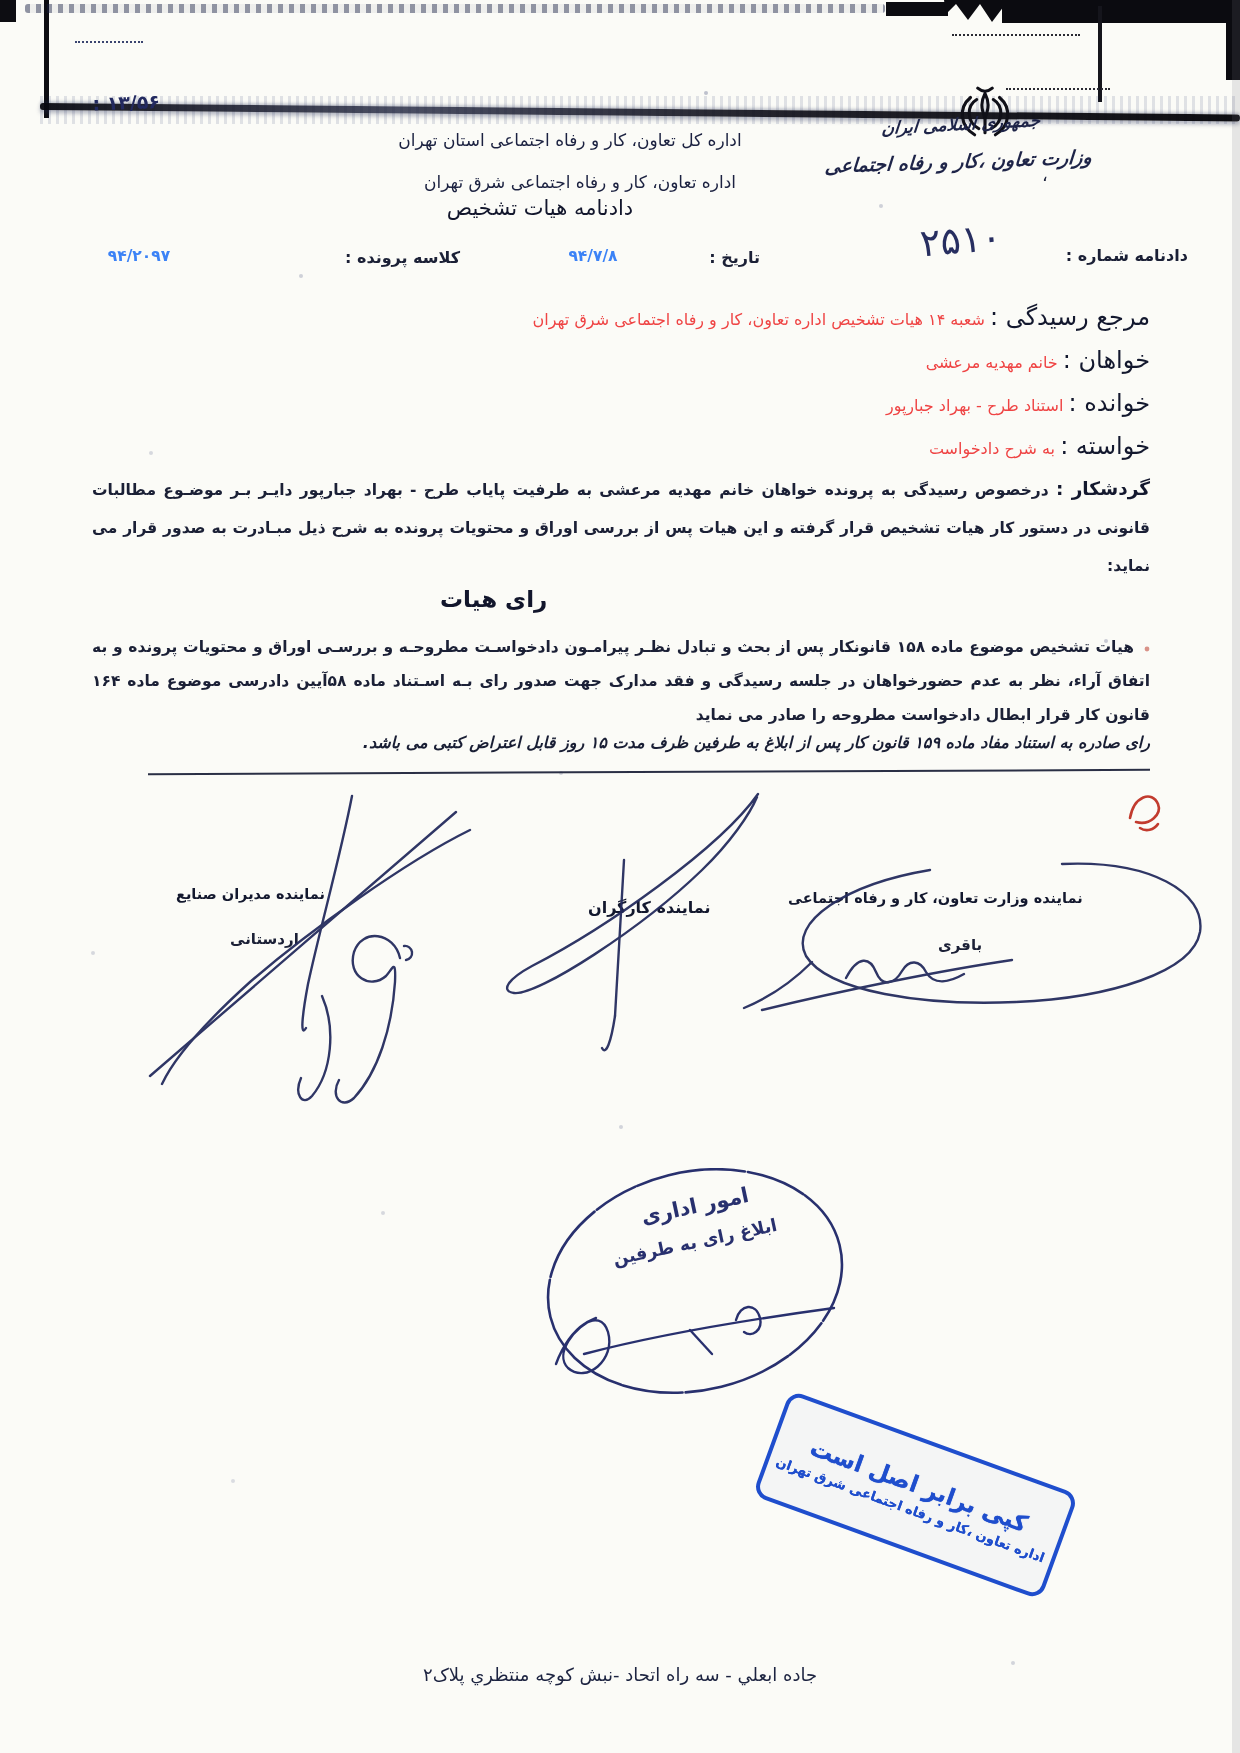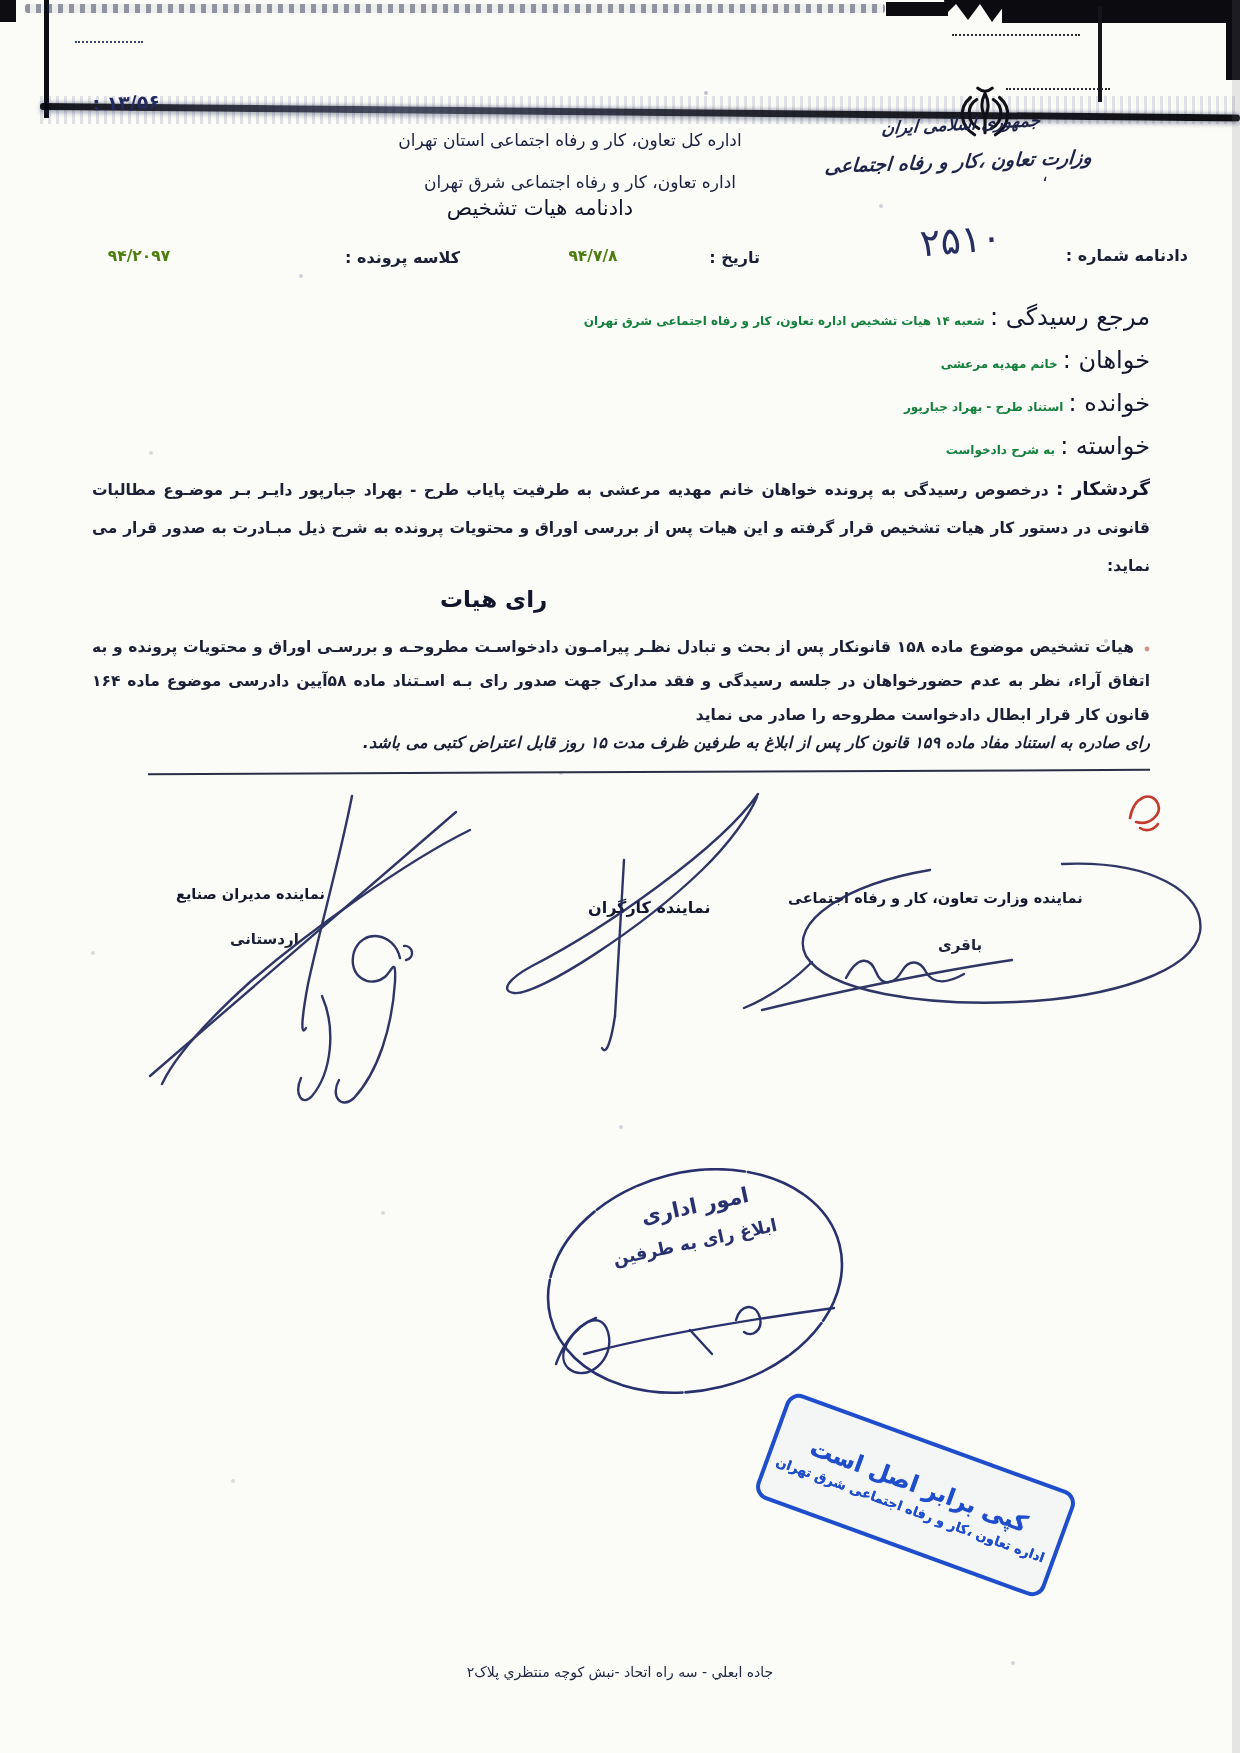--- a/index.html
+++ b/index.html
@@ -48,33 +48,33 @@
     font-style:italic;color:#1e2448;transform:rotate(-3deg) skewX(-8deg);letter-spacing:-.5px}
   .calli-2{left:830px;top:150px;width:262px;text-align:center;font-size:19px;font-weight:bold;
     font-style:italic;color:#1e2448;transform:rotate(-2deg) skewX(-6deg)}
   .calli-mark{left:1042px;top:164px;font-size:18px;color:#20263f}
   .office-1{left:368px;top:130px;width:404px;text-align:center;font-size:17px;color:#1b2140}
   .office-2{left:378px;top:172px;width:404px;text-align:center;font-size:17px;color:#1b2140}
   .doc-title{left:358px;top:196px;width:364px;text-align:center;font-size:21px;font-weight:400;color:#12162c}
 
   
   .meta-label{font-size:16px;font-weight:600;color:#1b2036}
-  .meta-value{font-size:15.5px;font-weight:600;color:#4d7c0f}
+  .meta-value{font-size:15.5px;font-weight:600;color:#3b82f6}
   .m-number-label{left:1008px;top:246px;width:180px;text-align:right}
   .m-number-value{left:920px;top:218px;font-size:38px;font-weight:500;color:#272e60;
     transform:rotate(-5deg);letter-spacing:2px}
   .m-date-label{left:690px;top:248px;width:70px}
   .m-date-value{left:550px;top:247px;width:86px;text-align:center}
   .m-case-label{left:320px;top:248px;width:140px}
   .m-case-value{left:86px;top:247px;width:106px;text-align:center}
 
   
   .party-line{left:92px;width:1058px;direction:rtl;text-align:right}
   .party-label{font-weight:400;font-size:24px;color:#13182e}
-  .party-value{font-weight:700;font-size:12px;color:#15803d}
+  .party-value{font-weight:400;font-size:16px;color:#ef4444}
   .p1{top:303px}.p2{top:346px}.p3{top:389px}.p4{top:432px}
 
   .para{left:92px;width:1058px;direction:rtl;text-align:justify;color:#1b2036;font-weight:bold}
   .proc{top:470px;font-size:15.5px;line-height:38px}
   .proc .lead{font-weight:800;font-size:18.5px;color:#13182e}
   .ruling-title{left:440px;top:586px;width:240px;text-align:left;font-size:23px;font-weight:800;color:#12162c}
   .ruling-text{top:630px;font-size:15.5px;line-height:34px;text-indent:16px}
   .appeal{left:92px;top:733px;width:1058px;direction:rtl;text-align:right;
     font-size:16px;font-weight:bold;font-style:italic;color:#191e34}
   .appeal-underline{left:148px;top:771px;width:1002px;height:2px;background:#2a2f45;transform:rotate(-.25deg)}
@@ -99,21 +99,21 @@
     border:4px solid #1f4ecd;border-radius:14px;box-sizing:border-box;
     display:flex;flex-direction:column;align-items:center;justify-content:center;gap:5px;
     color:#1f4ecd;background:rgba(31,78,205,.03)}
   .rect-line-1{font-size:23px;font-weight:800;letter-spacing:1px;text-shadow:0 0 .7px #1f4ecd}
   .rect-line-2{font-size:13px;font-weight:800;text-shadow:0 0 .5px #1f4ecd}
 
   .red-mark{left:1120px;top:782px;width:44px;height:52px}
 
   
   .footer-address{left:295px;top:1664px;width:650px;text-align:center;direction:rtl;
-    font-size:14px;color:#1c2340;font-weight:500}
+    font-size:18px;color:#1c2340;font-weight:500}
 </style>
 </head>
 <body>
 
 <div class="abs corner-blob"></div>
 <div class="abs left-vline"></div>
 <div class="abs top-speckle"></div>
 <div class="abs top-bar-a"></div>
 <svg class="abs top-w" viewBox="0 0 60 27">
   <path d="M0 0 H60 V6 L48 22 L36 4 L24 20 L12 4 L2 14 Z" fill="#0b0b10"></path>

